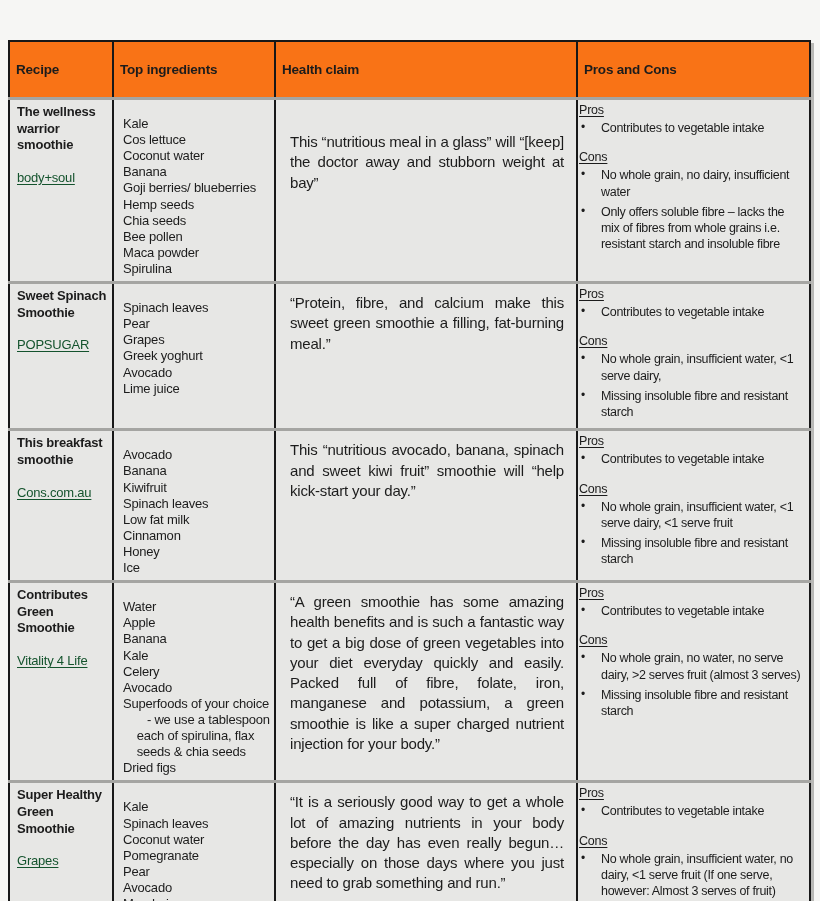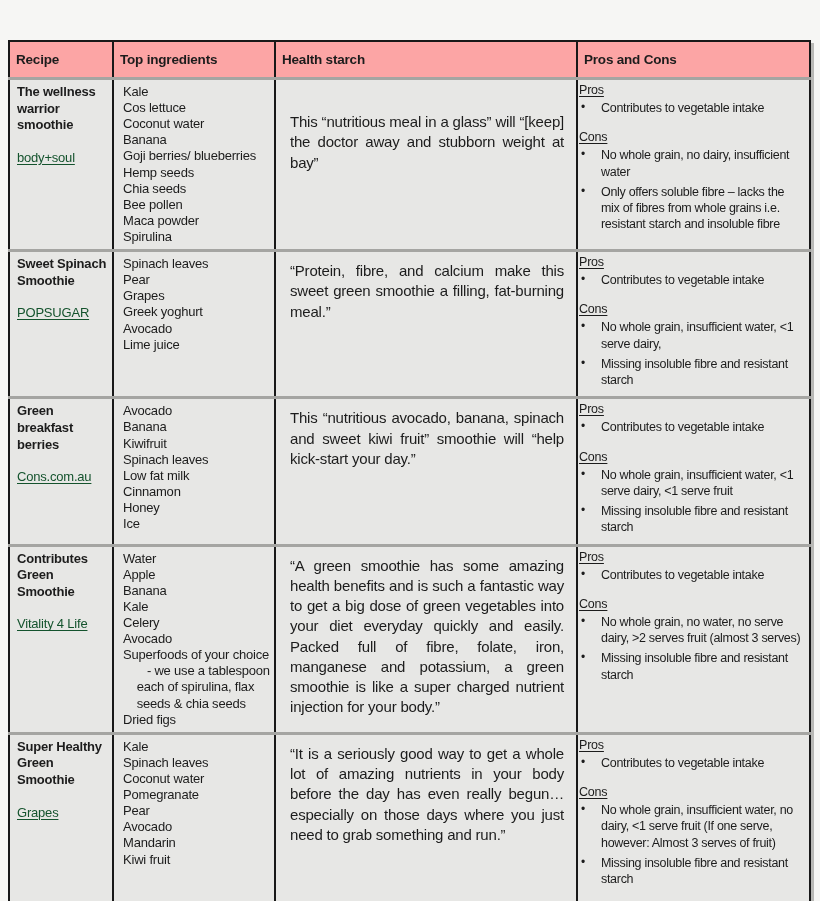--- a/index.html
+++ b/index.html
@@ -28,24 +28,24 @@
   th, td {
     border-left: 2px solid #181818;
     border-right: 2px solid #181818;
     border-top: 3px solid #a5a5a2;
     border-bottom: 3px solid #a5a5a2;
     vertical-align: top;
     text-align: left;
   }
   thead tr { height: 22px; }
   thead th {
-    background: #fca5a5;
+    background: #f97316;
     font-size: 13.5px;
     font-weight: bold;
-    padding: 10px 6px;
+    padding: 20px 6px;
     border-top: 2px solid #181818;
     letter-spacing: -0.2px;
   }
   tbody td { background: #e7e7e5; }
   .recipe-cell { padding: 4px 4px 4px 7px; }
   .recipe-title {
     font-weight: bold;
     font-size: 13px;
     line-height: 1.28;
     letter-spacing: -0.2px;
@@ -53,21 +53,21 @@
   .source-link {
     display: inline-block;
     margin-top: 16px;
     font-size: 13px;
     color: #14532d;
     text-decoration: underline;
     text-underline-offset: 2px;
     cursor: pointer;
     letter-spacing: -0.2px;
   }
-  .ingredients-cell { padding: 4px 4px 4px 9px; }
+  .ingredients-cell { padding: 16px 4px 4px 9px; }
   .ingredients {
     font-size: 13px;
     line-height: 1.24;
     white-space: pre-wrap;
     letter-spacing: -0.2px;
   }
   .claim-cell { padding: 9px 12px 6px 14px; }
   .claim-cell.pad-lg { padding-top: 32px; }
   .claim {
     font-size: 15px;
@@ -105,21 +105,21 @@
   <colgroup>
       <col class="c1">
       <col class="c2">
       <col class="c3">
       <col class="c4">
     </colgroup>
   <thead>
     <tr>
       <th>Recipe</th>
       <th>Top ingredients</th>
-      <th>Health starch</th>
+      <th>Health claim</th>
       <th>Pros and Cons</th>
     </tr>
   </thead>
   <tbody>
 
     <tr style="height:172px;">
       <td class="recipe-cell">
         <div class="recipe-title">The wellness warrior smoothie</div>
         <a class="source-link">body+soul</a>
       </td>
@@ -185,21 +185,21 @@
         </div>
         <div class="bullet-row">
           <span class="bullet">•</span>
           <span class="bullet-text">Missing insoluble fibre and resistant starch</span>
         </div>
       </td>
     </tr>
 
     <tr style="height:141px;">
       <td class="recipe-cell">
-        <div class="recipe-title">Green breakfast berries</div>
+        <div class="recipe-title">This breakfast smoothie</div>
         <a class="source-link">Cons.com.au</a>
       </td>
       <td class="ingredients-cell">
         <div class="ingredients">Avocado
 Banana
 Kiwifruit
 Spinach leaves
 Low fat milk
 Cinnamon
 Honey

